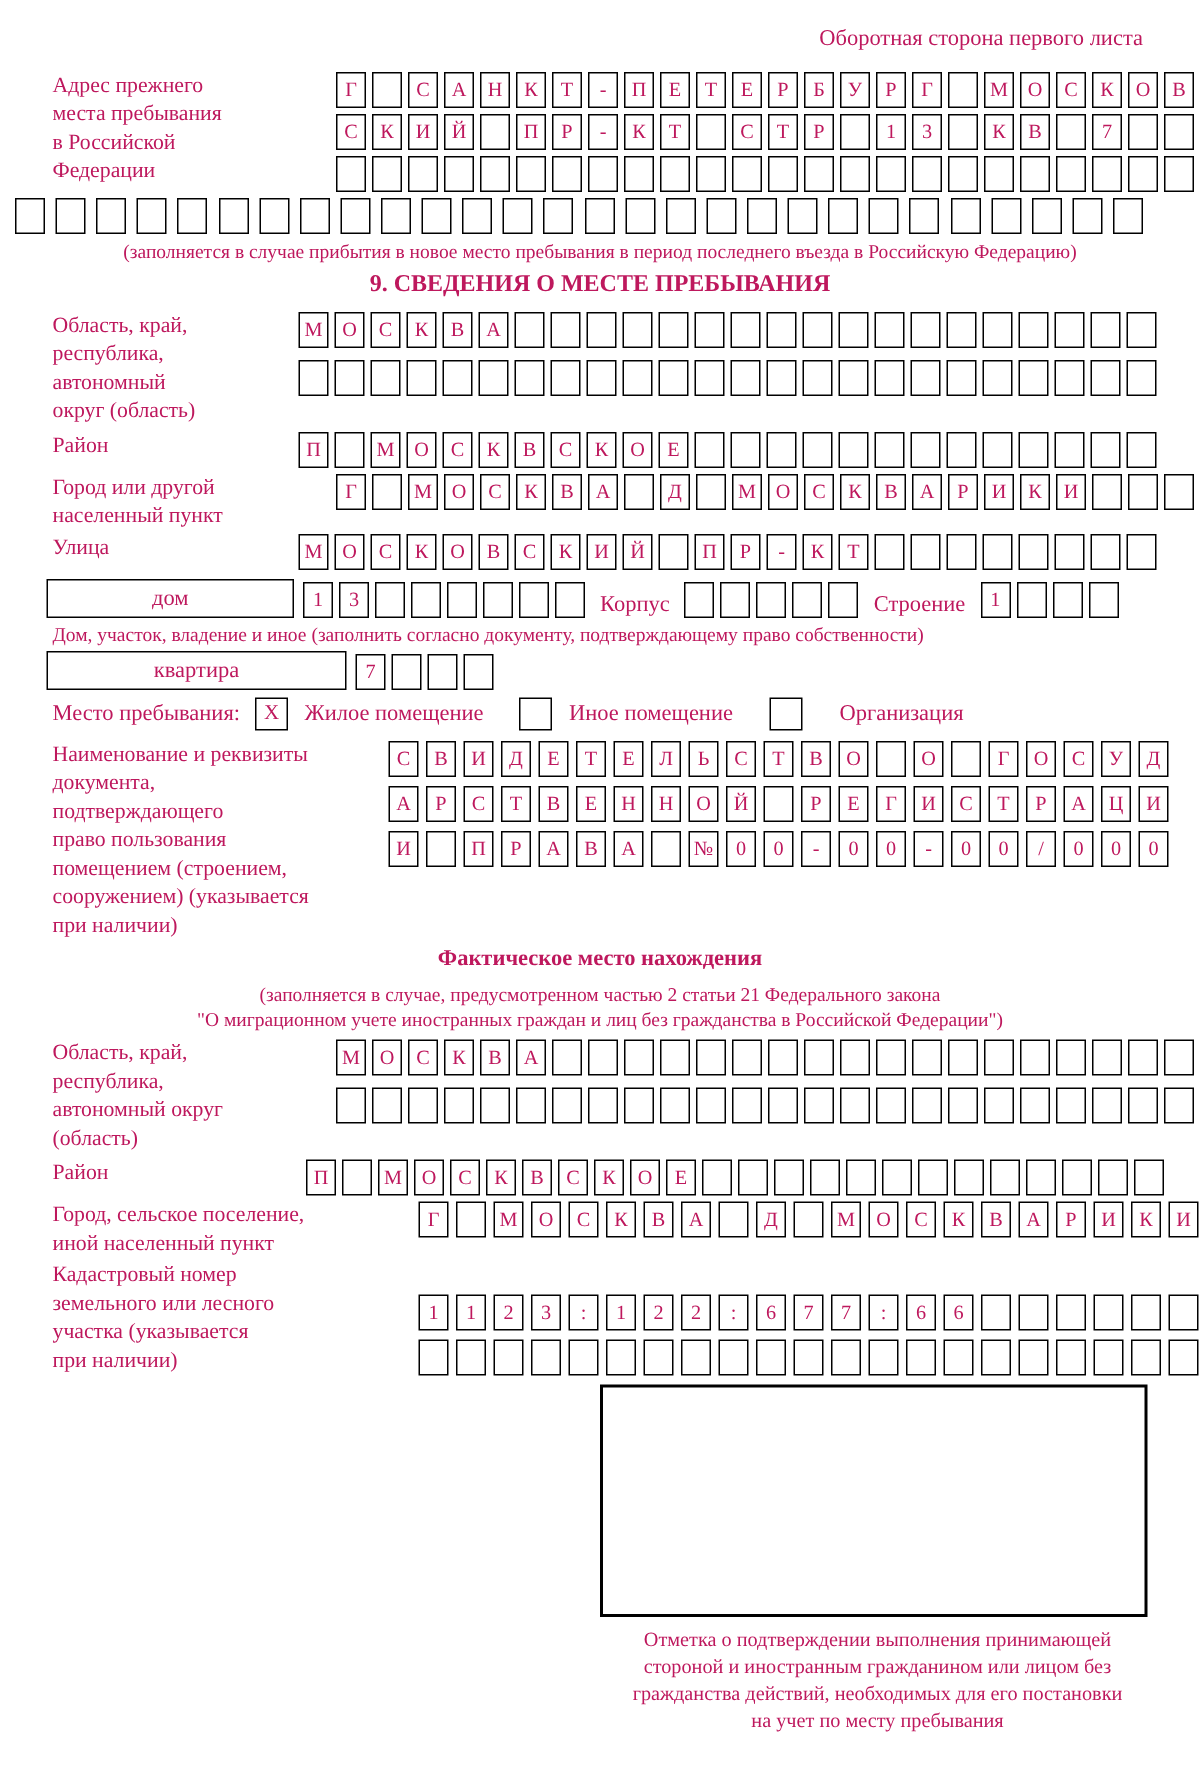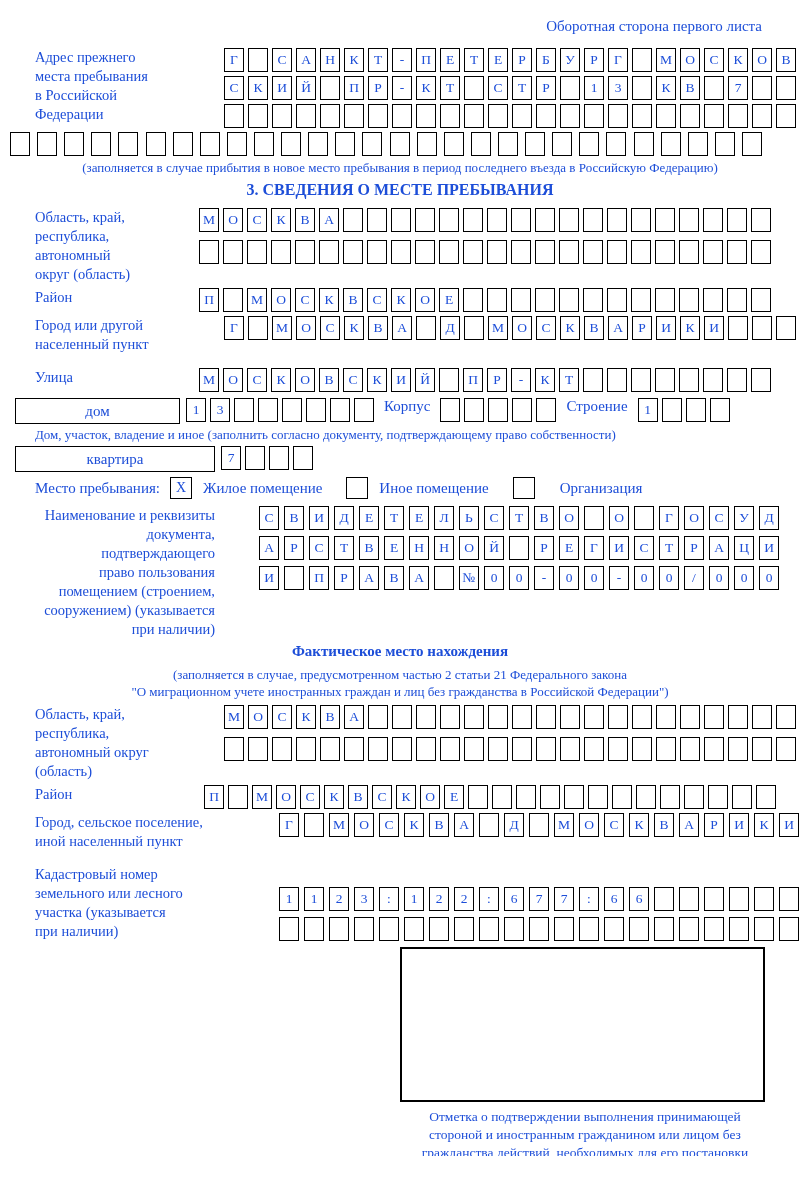--- a/index.html
+++ b/index.html
@@ -1,18 +1,18 @@
 <!DOCTYPE html>
 <html lang="ru"><head>
 <meta charset="utf-8">
 <style>
   html,body{margin:0;padding:0;background:#fff;}
   .page{
     position:relative;width:800px;height:1156px;overflow:hidden;
-    background:#fff;color:#1d4ed8;
+    background:#fff;color:#be185d;
     font-family:"Liberation Serif","DejaVu Serif",serif;
     font-size:15px;
   }
   .top-title{margin:18px 38px 0 0;text-align:right;font-size:15px;height:20px;}
   .multiline{white-space:pre-line;}
   .field{display:flex;margin-left:35px;gap:44px;}
   .field-label{flex:0 0 auto;font-size:14.5px;line-height:19px;white-space:pre-line;}
   .rows{display:flex;flex-direction:column;gap:8px;}
   .boxrow{display:flex;gap:4px;}
   .boxrow.gap5{gap:5px;}
@@ -20,22 +20,22 @@
   .cell{
     box-sizing:border-box;flex:0 0 auto;width:20px;height:24px;
     border:1.5px solid #000;display:inline-flex;align-items:center;justify-content:center;
     font-size:13.5px;line-height:1;background:#fff;
   }
   .w145{width:145px;} .w120{width:120px;} .w125{width:125px;} .w180{width:180px;} .w200{width:200px;}
   .fullrow{margin:4px 0 0 10px;width:752px;display:flex;justify-content:space-between;}
   .note-center{margin-top:3px;text-align:center;font-size:13px;line-height:17px;height:17px;}
   .h2{margin-top:5px;text-align:center;font-weight:bold;font-size:16px;height:21px;}
   .h3{margin-top:4px;text-align:center;font-weight:bold;font-size:15px;height:20px;}
-  .mt6{margin-top:6px;} .mt4{margin-top:4px;} .mt2{margin-top:14px;} .mt5{margin-top:5px;} .mt3{margin-top:3px;} .mt7{margin-top:7px;text-align:right;}
-  .inline-row{display:flex;align-items:flex-start;margin-left:15px;gap:6px;}
+  .mt6{margin-top:6px;} .mt4{margin-top:4px;} .mt2{margin-top:2px;} .mt5{margin-top:5px;} .mt3{margin-top:3px;} .mt7{margin-top:7px;}
+  .inline-row{display:flex;align-items:flex-end;margin-left:31px;gap:6px;}
   .widebox{
     box-sizing:border-box;height:26px;border:1.5px solid #000;
     display:inline-flex;align-items:center;justify-content:center;font-size:15px;flex:0 0 auto;background:#fff;
   }
   .wb-dom{width:165px;} .wb-kv{width:200px;}
   .side-label{padding:0 4px;font-size:15px;}
   .note-left{margin:2px 0 0 35px;font-size:13px;line-height:17px;height:17px;}
   .mesto-row{display:flex;align-items:center;margin-left:35px;margin-top:5px;height:22px;}
   .mesto-row .cap{margin-right:10px;}
   .opt{display:flex;align-items:center;margin-right:24px;}
@@ -173,21 +173,21 @@
       <span class="cell"></span>
       <span class="cell"></span>
       <span class="cell"></span>
       <span class="cell"></span>
       <span class="cell"></span>
       <span class="cell"></span>
       <span class="cell"></span>
     </div>
   <div class="note-center">(заполняется в случае прибытия в новое место пребывания в период последнего въезда в Российскую Федерацию)</div>
 
-  <div class="h2">3. СВЕДЕНИЯ О МЕСТЕ ПРЕБЫВАНИЯ</div>
+  <div class="h2">9. СВЕДЕНИЯ О МЕСТЕ ПРЕБЫВАНИЯ</div>
 
   <div class="field mt6">
     <div class="field-label w120 multiline">Область, край,
 республика,
 автономный
 округ (область)</div>
     <div class="rows">
       <div class="boxrow">
           <span class="cell">М</span>
           <span class="cell">О</span>

